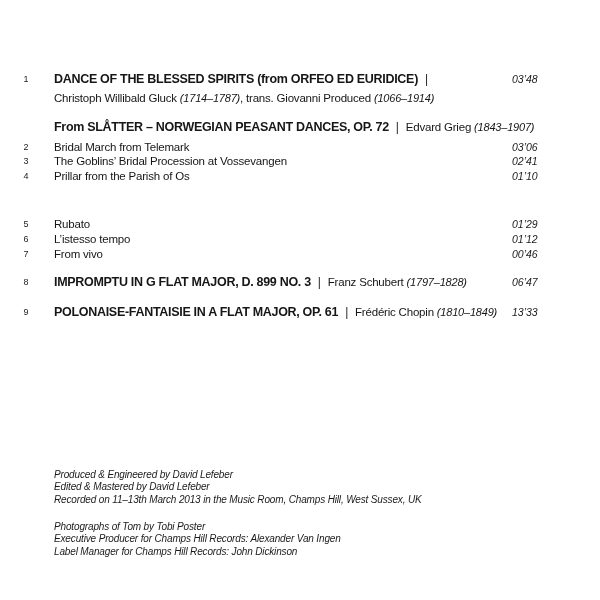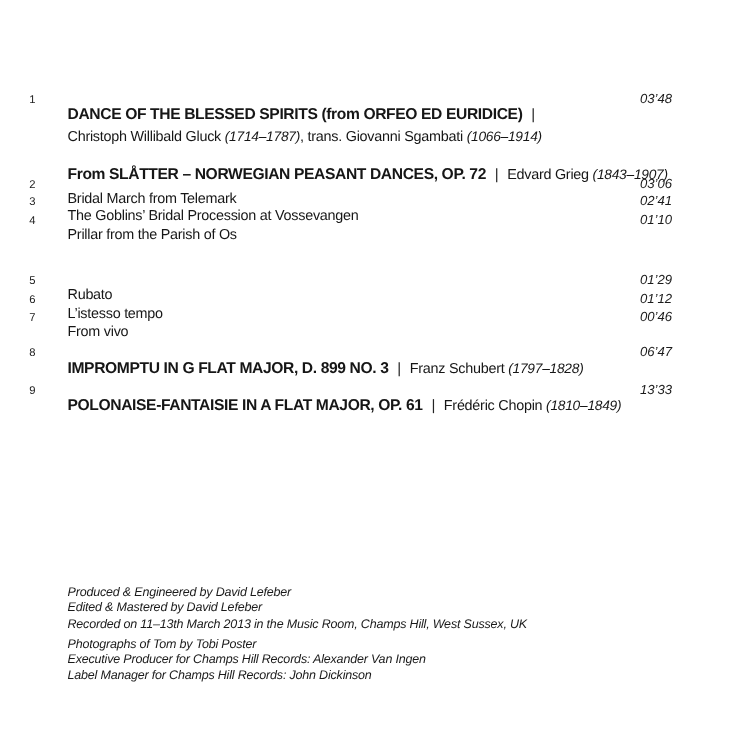--- a/index.html
+++ b/index.html
@@ -7,21 +7,21 @@
     width:600px;height:600px;position:relative;overflow:hidden;
     background:#ffffff;color:#161616;
     font-family:"Liberation Sans","DejaVu Sans",sans-serif;
   }
   .page{position:absolute;inset:0;background:#ffffff;}
   .row{position:absolute;left:0;right:0;height:15px;line-height:15px;font-size:11.5px;letter-spacing:-0.2px;white-space:nowrap;}
   .num{
     position:absolute;left:16px;top:0;width:20px;text-align:center;
     font-size:9px;letter-spacing:0;color:#1c1c1c;
   }
-  .cell{display:block;margin-left:54px;margin-right:86px;margin-top:12px;}
+  .cell{display:block;margin-left:54px;margin-right:86px;}
   .title-bold{font-weight:700;font-size:12.5px;letter-spacing:-0.3px;}
   .sep{font-weight:400;margin:0 7px;color:#242424;font-size:12px;}
   .composer{font-weight:400;font-size:11.5px;letter-spacing:-0.2px;text-align:right;}
   .dates{font-style:italic;font-size:11px;letter-spacing:-0.2px;}
   .time{
     position:absolute;right:28px;top:0;width:60px;
     font-style:italic;font-size:10.5px;font-weight:400;letter-spacing:0;color:#1a1a1a;
   }
   .credits{position:absolute;left:54px;right:20px;font-style:italic;}
   .credits p{margin:0;font-size:10px;line-height:12.3px;letter-spacing:-0.15px;color:#1a1a1a;}
@@ -31,21 +31,21 @@
 
 <div class="page">
 
   <div class="row" style="top:72px">
     <span class="num">1</span>
     <span class="cell"><span class="title-bold">DANCE OF THE BLESSED SPIRITS (from ORFEO ED EURIDICE)</span><span class="sep">|</span></span>
     <span class="time">03’48</span>
   </div>
 
   <div class="row" style="top:91px">
-    <span class="cell"><span class="composer">Christoph Willibald Gluck </span><span class="dates">(1714–1787)</span><span class="composer">, trans. Giovanni Sgambati </span><span class="dates">(1066–1914)</span></span>
+    <span class="cell"><span class="composer">Christoph Willibald Gluck </span><span class="dates">(1714–1787)</span><span class="composer">, trans. Giovanni Produced </span><span class="dates">(1066–1914)</span></span>
   </div>
 
   <div class="row" style="top:120px">
     <span class="cell"><span class="title-bold">From SLÅTTER – NORWEGIAN PEASANT DANCES, OP. 72</span><span class="sep">|</span><span class="composer">Edvard Grieg </span><span class="dates">(1843–1907)</span></span>
   </div>
 
   <div class="row" style="top:140px">
     <span class="num">2</span>
     <span class="cell"><span>Bridal March from Telemark</span></span>
     <span class="time">03’06</span>
@@ -89,19 +89,19 @@
     <span class="cell"><span class="title-bold">POLONAISE-FANTAISIE IN A FLAT MAJOR, OP. 61</span><span class="sep">|</span><span class="composer">Frédéric Chopin </span><span class="dates">(1810–1849)</span></span>
     <span class="time">13’33</span>
   </div>
 
   <div class="credits" style="top:469px">
     <p>Produced &amp; Engineered by David Lefeber</p>
     <p>Edited &amp; Mastered by David Lefeber</p>
     <p>Recorded on 11–13th March 2013 in the Music Room, Champs Hill, West Sussex, UK</p>
   </div>
 
-  <div class="credits" style="top:510px">
+  <div class="credits" style="top:521px">
     <p>Photographs of Tom by Tobi Poster</p>
     <p>Executive Producer for Champs Hill Records: Alexander Van Ingen</p>
     <p>Label Manager for Champs Hill Records: John Dickinson</p>
   </div>
 
 </div>
 
 </body></html>

